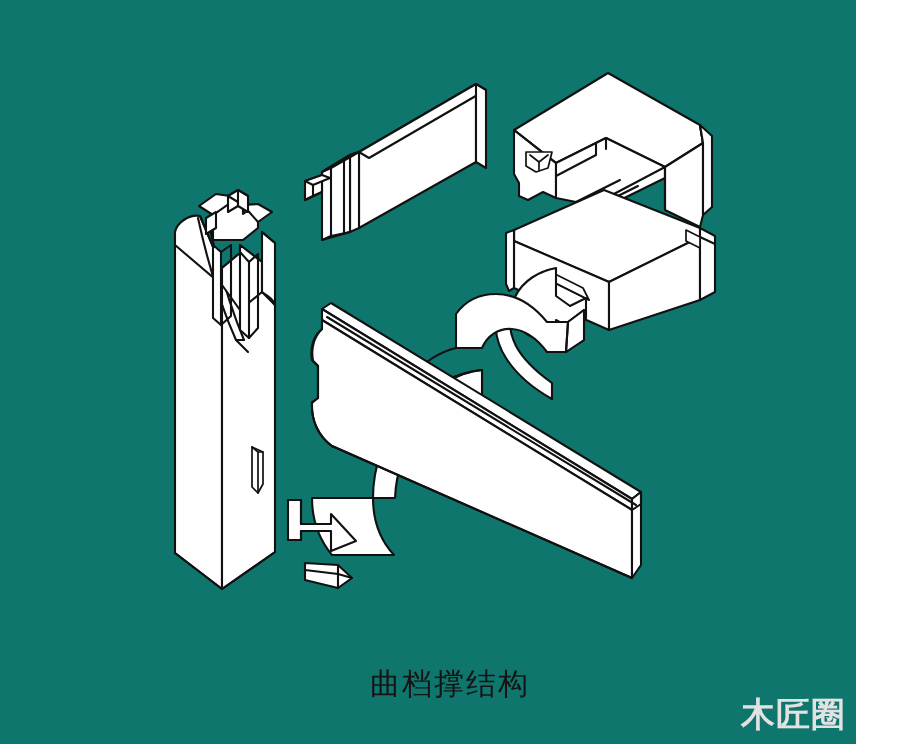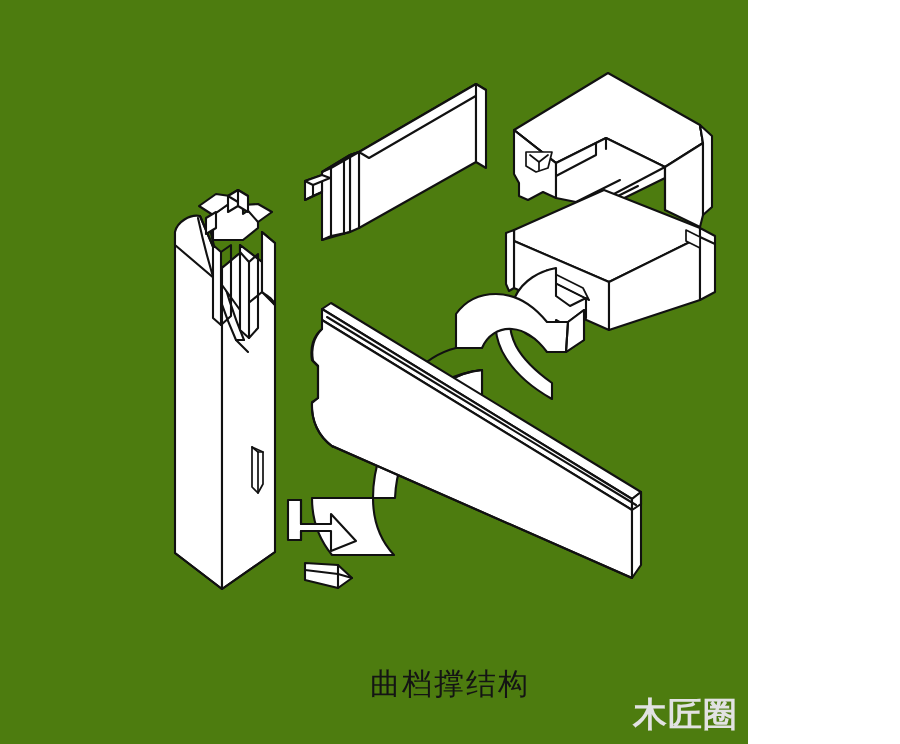--- a/index.html
+++ b/index.html
@@ -6,23 +6,23 @@
   html, body {
     margin: 0;
     padding: 0;
     background: #ffffff;
   }
   body {
     font-family: "DejaVu Sans", "Liberation Sans", sans-serif;
   }
   #page {
     position: relative;
-    width: 748px;
+    width: 856px;
     height: 744px;
-    background: #4d7c0f;
+    background: #0f766e;
     overflow: hidden;
   }
   #drawing {
     position: absolute;
     left: 0;
     top: 0;
     width: 900px;
     height: 744px;
     display: block;
   }

